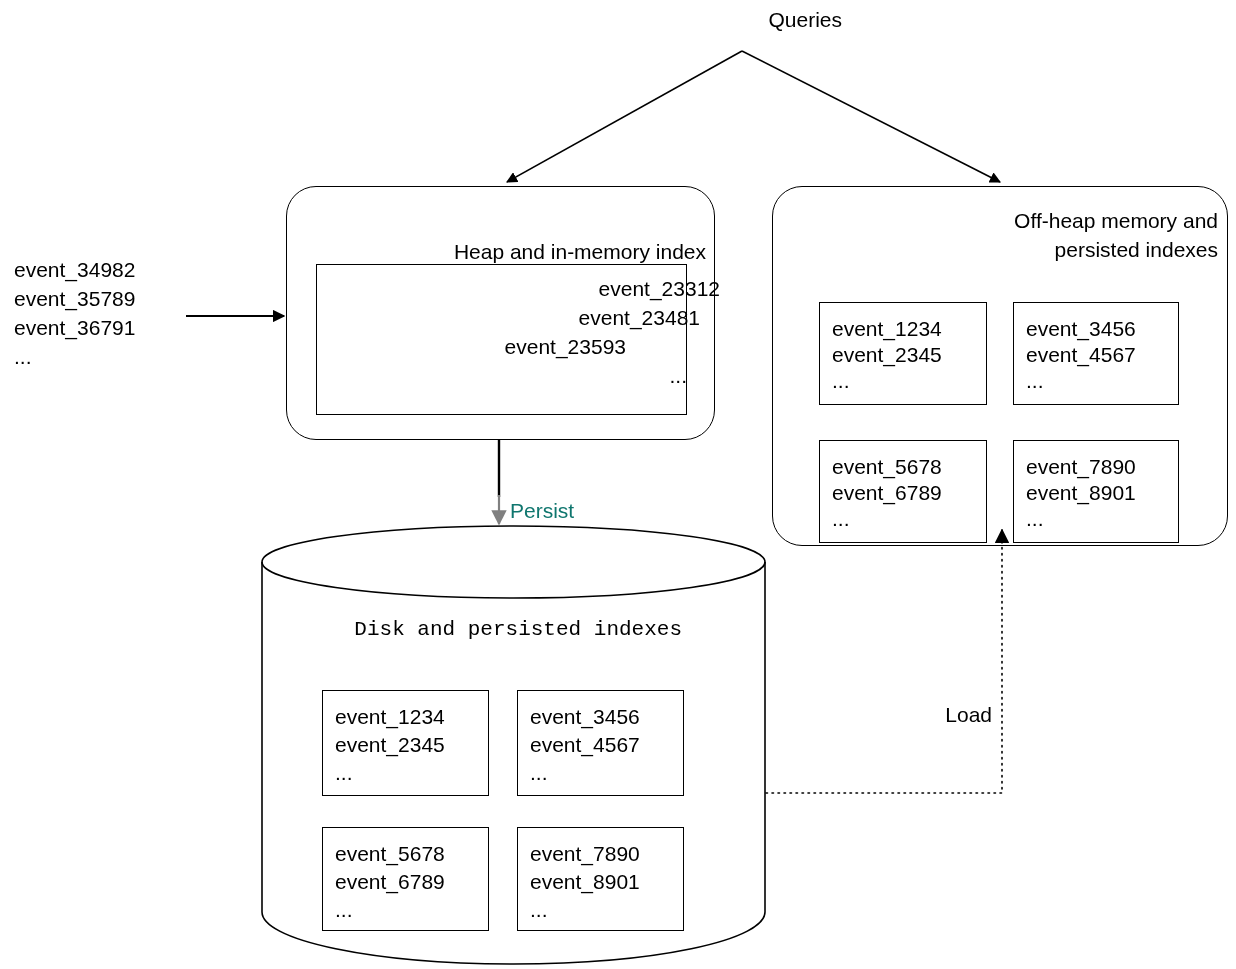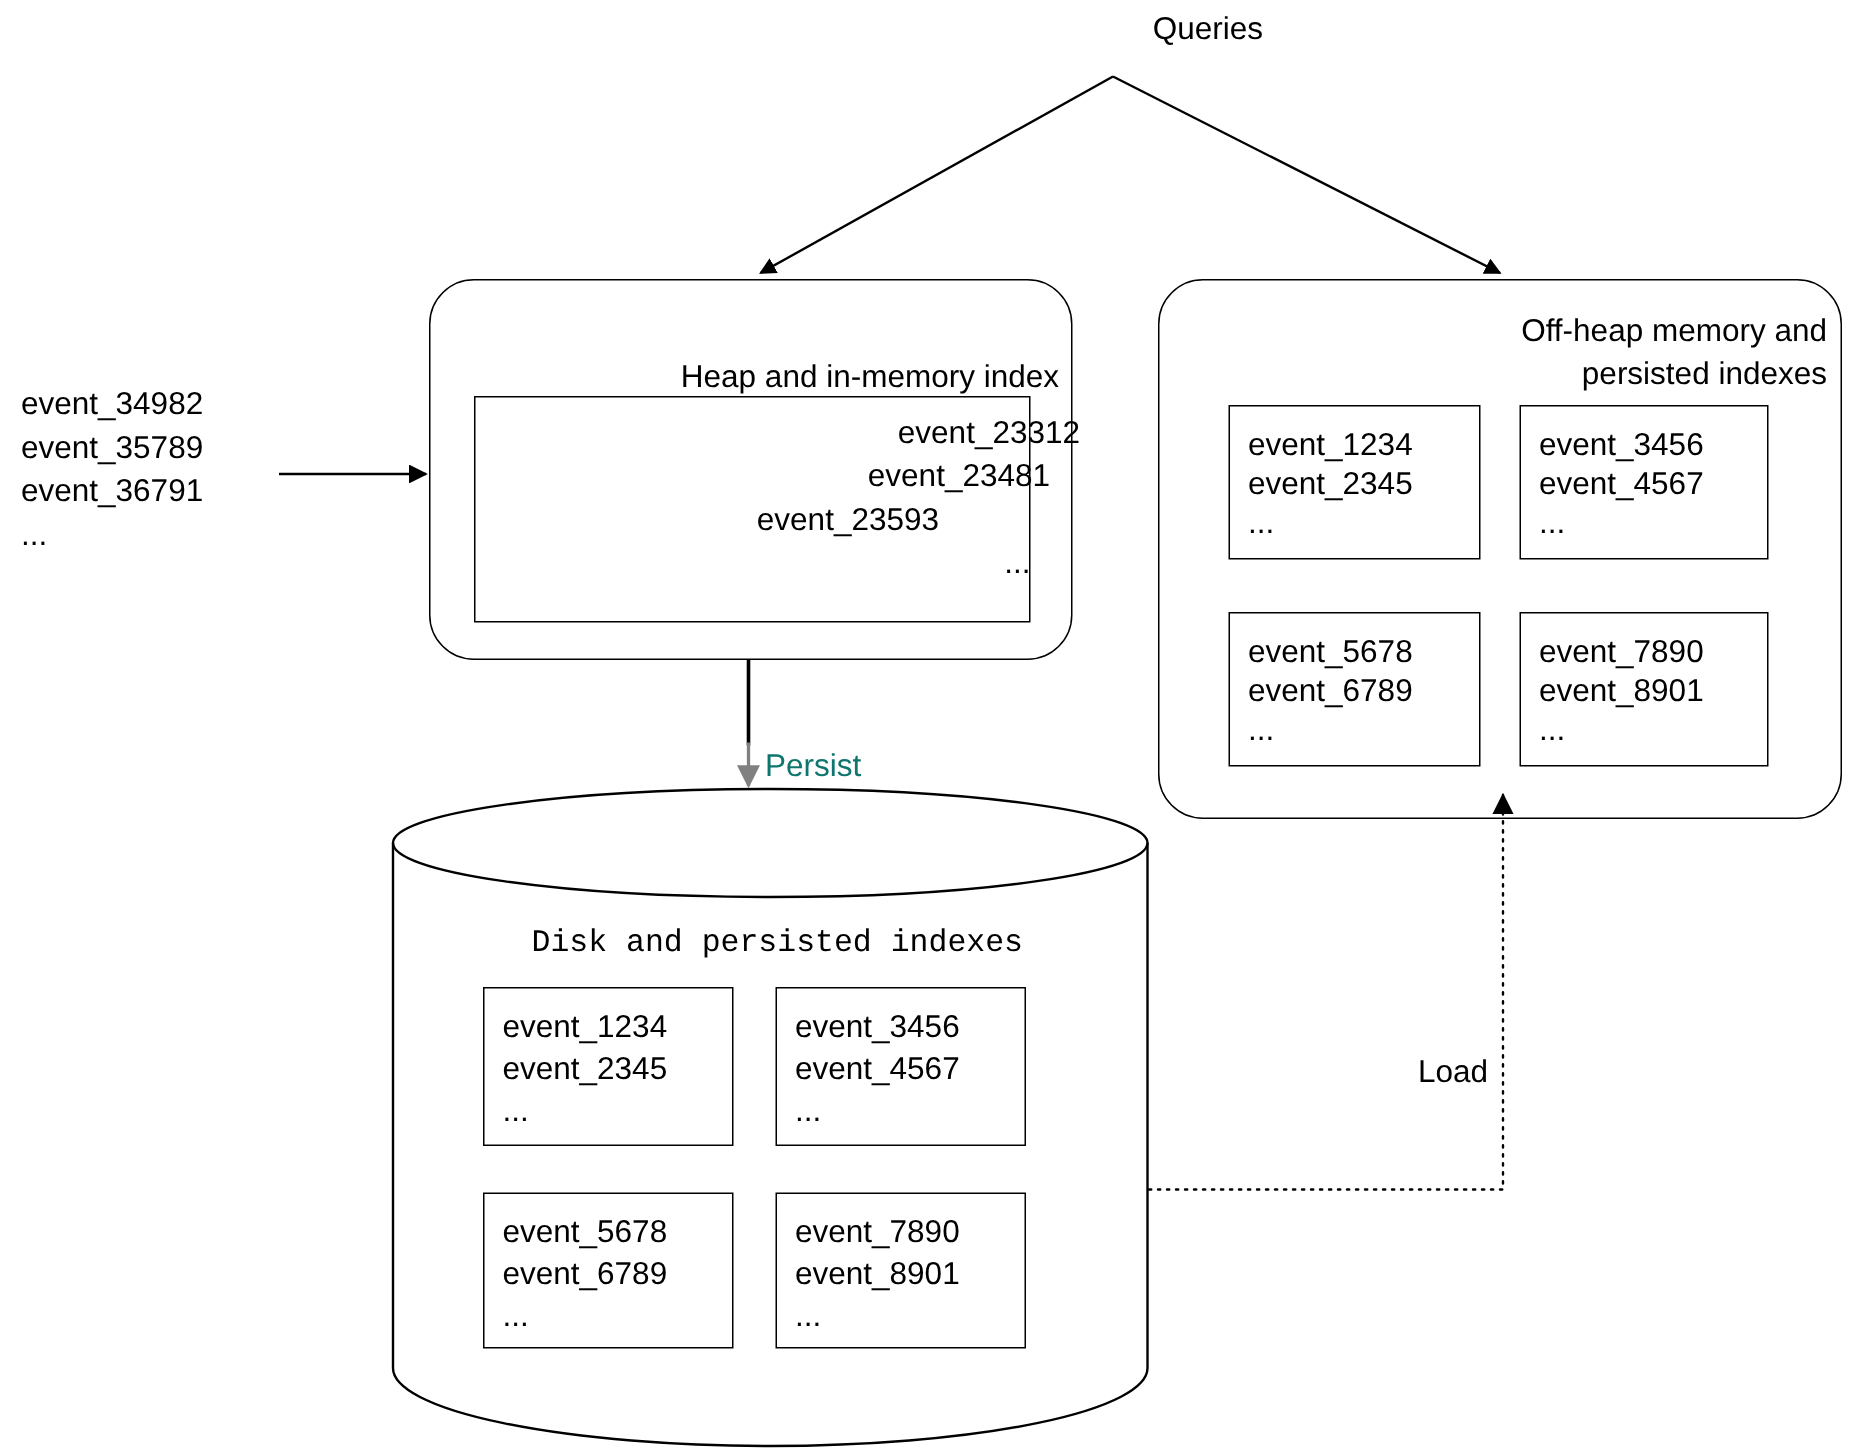--- a/index.html
+++ b/index.html
@@ -39,20 +39,21 @@
     font-size: 21px;
   }
   .gray {
     color: #0f766e;
   }
   .evtbox {
     position: absolute;
     border: 1.5px solid #000000;
     background: transparent;
     box-sizing: border-box;
+    margin-top: 32px;
   }
   .evtbox .line {
     position: absolute;
     left: 12px;
     font-size: 21px;
     line-height: 24px;
     white-space: pre;
   }
   .roundbox {
     position: absolute;

